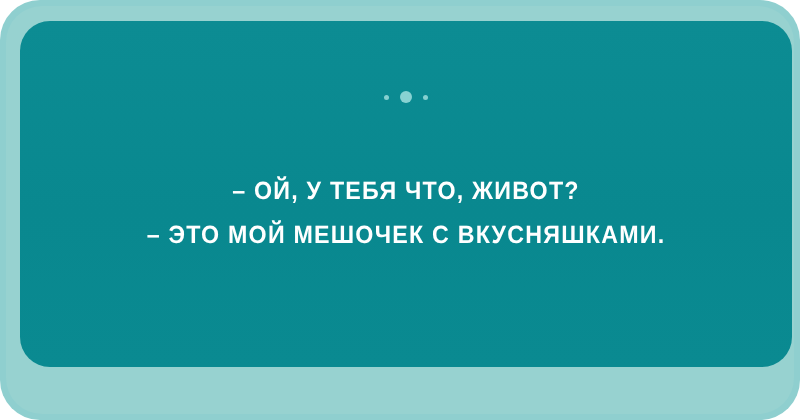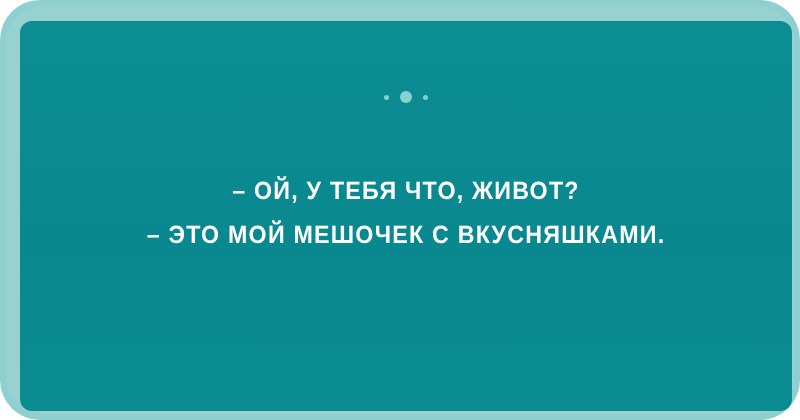--- a/index.html
+++ b/index.html
@@ -45,24 +45,24 @@
     border-radius: 36px;
     box-sizing: border-box;
   }
 
   
   .card {
     position: absolute;
     left: 14px;
     top: 15px;
     width: 772px;
-    height: 390px;
+    height: 346px;
     background: #0a8a92;
     background-image: linear-gradient(180deg, #0c8c93 0%, #09888f 55%, #0a8a91 100%);
-    border-radius: 12px;
+    border-radius: 30px;
     box-sizing: border-box;
     overflow: hidden;
   }
 
   
   .dots {
     position: absolute;
     left: 0;
     top: 68px;
     width: 100%;

